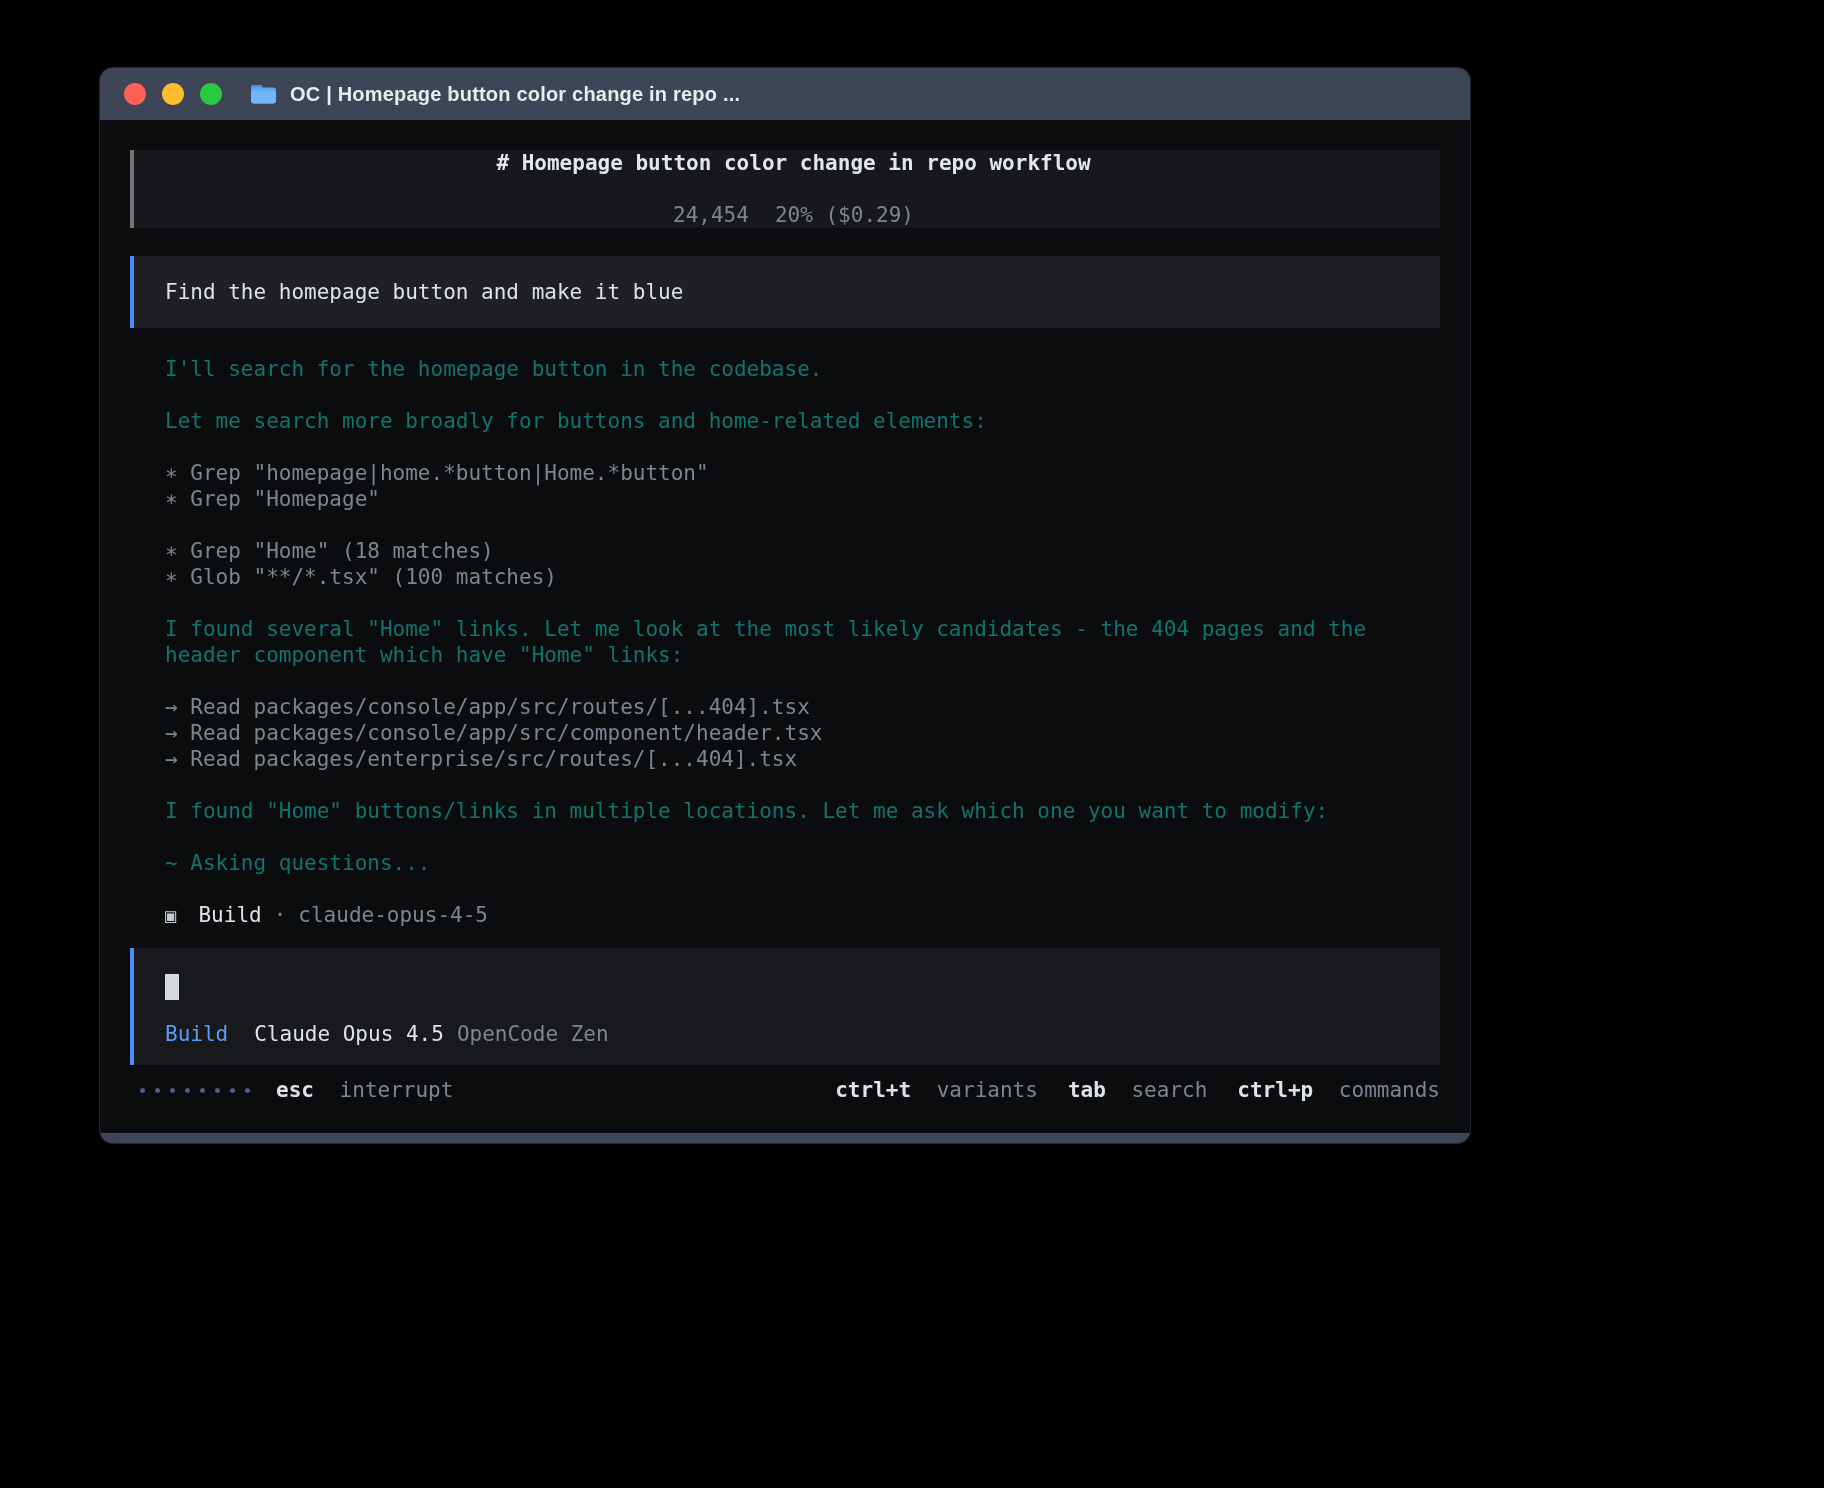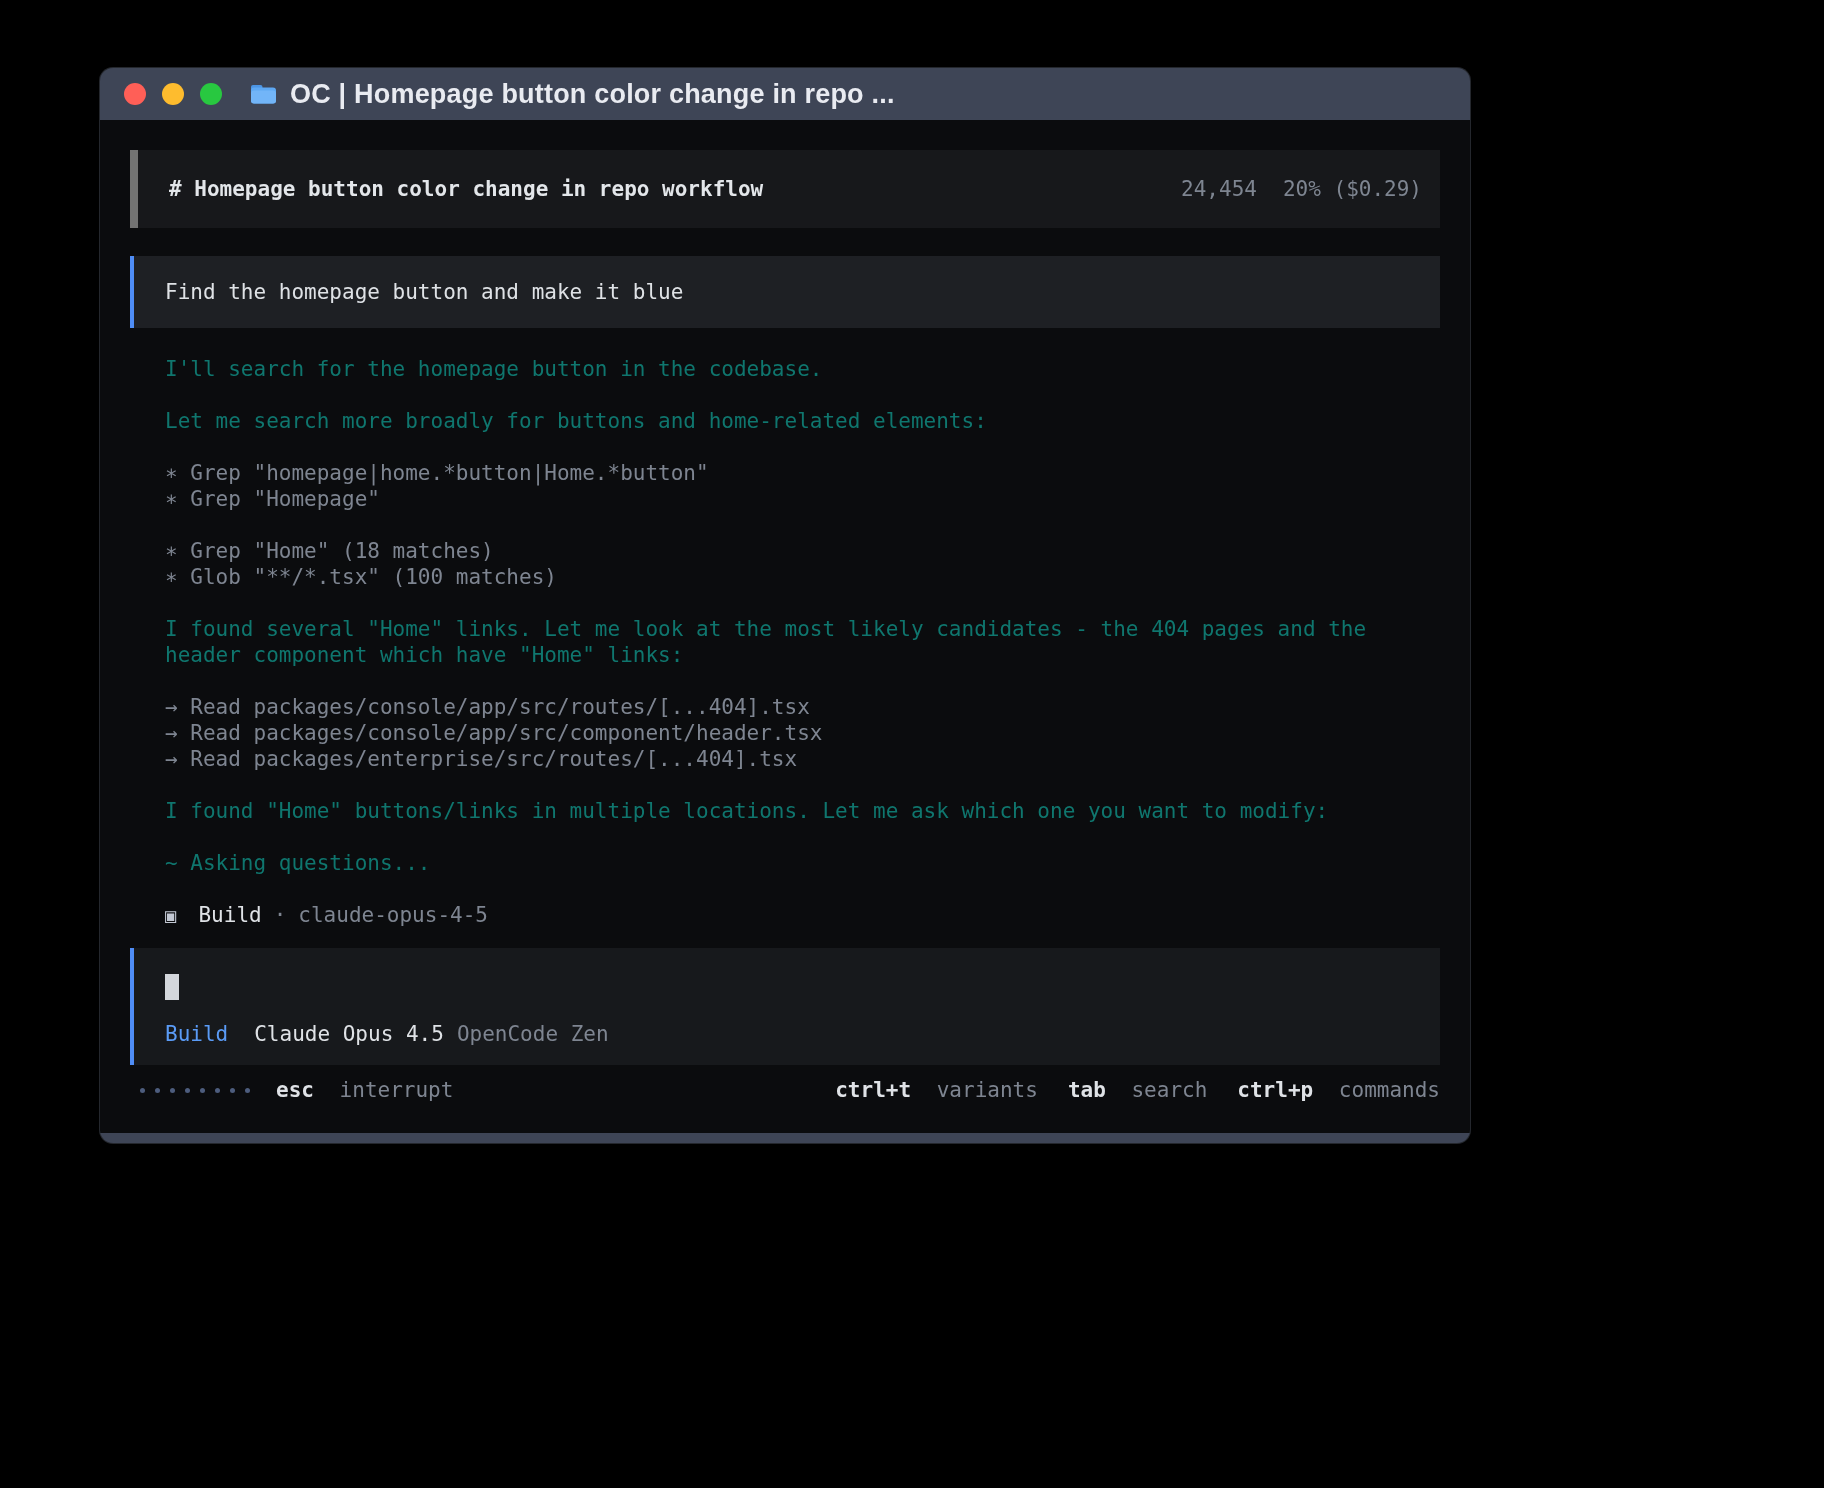--- a/index.html
+++ b/index.html
@@ -17,35 +17,35 @@
   .titlebar {
     flex:none; height:52px; display:flex; align-items:center; padding-left:24px;
   }
   .traffic { display:flex; gap:16px; margin-right:28px; }
   .tl { width:22px; height:22px; border-radius:50%; display:inline-block; }
   .tl.red    { background:#ff5f57; }
   .tl.yellow { background:#febc2e; }
   .tl.green  { background:#28c840; }
   .folder-icon { margin-right:13px; display:flex; align-items:center; }
   .window-title {
-    font-family:"Liberation Sans", sans-serif; font-weight:700; font-size:27px;
+    font-family:"Liberation Sans", sans-serif; font-weight:700; font-size:20px;
     color:#e9ebf1; letter-spacing:.2px; white-space:nowrap;
   }
 
   
   .terminal {
     flex:1; background:#0b0c0e; margin-bottom:10px;
     padding:30px 30px 0 30px; overflow:hidden;
     font-size:21px; line-height:26px; color:#dfe2e6;
   }
 
   .session-header {
-    height:78px; background:#17181b; border-left:8px solid #737373;
+    height:78px; background:#17181b; border-left:4px solid #737373;
     display:flex; align-items:center; justify-content:space-between;
-    padding:0 18px 0 31px; margin-bottom:28px;
+    padding:0 18px 0 31px; margin-bottom:28px;flex-direction:column;
   }
   .session-title { font-weight:700; color:#e3e6ea; white-space:nowrap; }
   .session-stats { display:flex; gap:26px; color:#7e8591; white-space:nowrap; }
 
   .user-message {
     height:72px; background:#1e2024; border-left:4px solid #4f8df6;
     display:flex; align-items:center; padding:0 18px 0 31px;
   }
 
   .transcript { margin-top:28px; padding-left:35px; }

